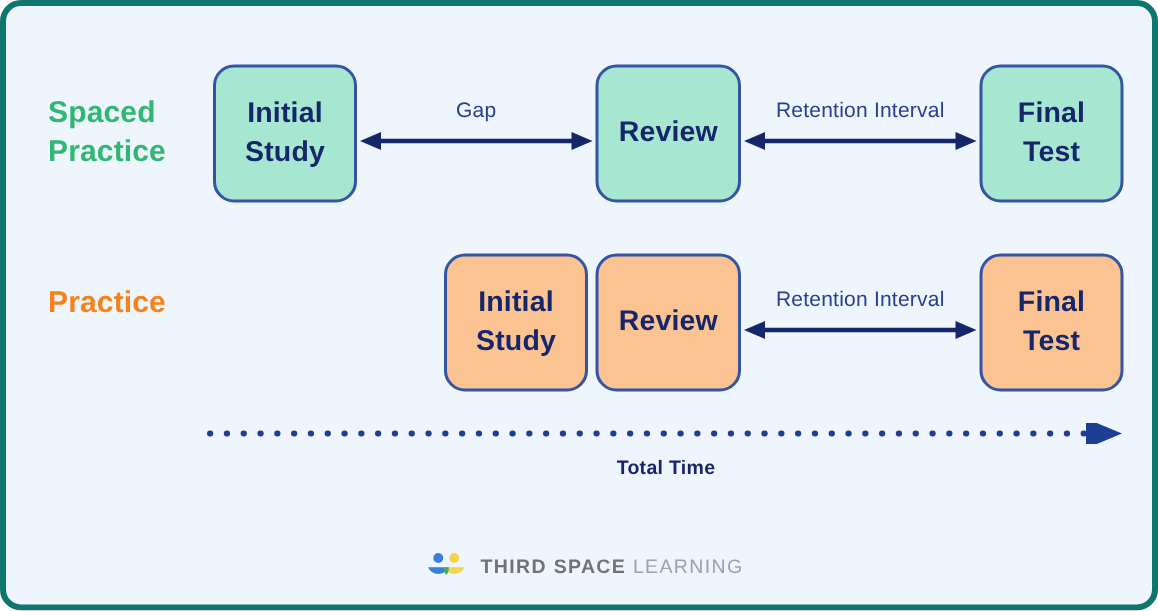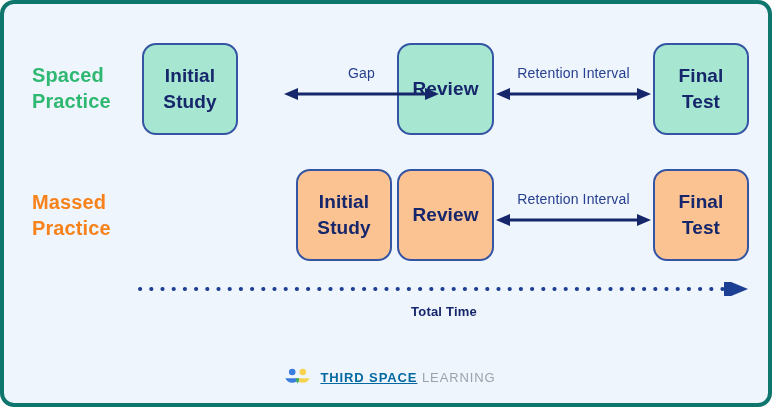--- a/index.html
+++ b/index.html
@@ -77,21 +77,21 @@
     color: #27408f;
     font-size: 14px;
     font-weight: 400;
     white-space: nowrap;
     line-height: 1;
     margin-bottom: 6px;
     letter-spacing: 0.15px;
   }
   .connector svg { display: block; }
 
-  #conn-gap              { left: 234px; top: 62px;  width: 159px; padding-left: 44px; }
+  #conn-gap              { left: 234px; top: 62px;  width: 159px; }
   #conn-spaced-retention { left: 490px; top: 62px;  width: 159px; }
   #conn-massed-retention { left: 490px; top: 188px; width: 159px; }
 
   
   #total-time-axis {
     position: absolute;
     left: 134px;
     top: 278px;
     width: 612px;
     height: 56px;
@@ -119,21 +119,21 @@
     align-items: center;
     justify-content: center;
     gap: 9px;
   }
   #footer-logo .logo-mark { display: block; }
   .logo-wordmark {
     font-size: 13px;
     letter-spacing: 0.9px;
     line-height: 1;
   }
-  .logo-wordmark .wm-bold  { color: #0369a1; font-weight: 700; text-decoration: underline; }
+  .logo-wordmark .wm-bold  { color: #737373; font-weight: 700; }
   .logo-wordmark .wm-light { color: #9aa3ad; font-weight: 400; margin-top: 24px; }
 </style>
 </head>
 <body>
 
 <div id="canvas">
 
   <div class="row-label spaced">
     <div>Spaced</div>
     <div>Practice</div>
@@ -165,21 +165,20 @@
   <div class="connector" id="conn-spaced-retention">
     <div class="conn-label">Retention Interval</div>
     <svg width="159" height="16" viewBox="0 0 159 16">
       <line x1="12" y1="8" x2="147" y2="8" stroke="#16266b" stroke-width="3"></line>
       <polygon points="2,8 16,2 16,14" fill="#16266b"></polygon>
       <polygon points="157,8 143,2 143,14" fill="#16266b"></polygon>
     </svg>
   </div>
 
   <div class="row-label massed">
-    <div>Massed</div>
     <div>Practice</div>
   </div>
 
   <div class="box orange" id="box-massed-initial">
     <span>Initial</span>
     <span>Study</span>
   </div>
 
   <div class="box orange" id="box-massed-review">
     <span>Review</span>

